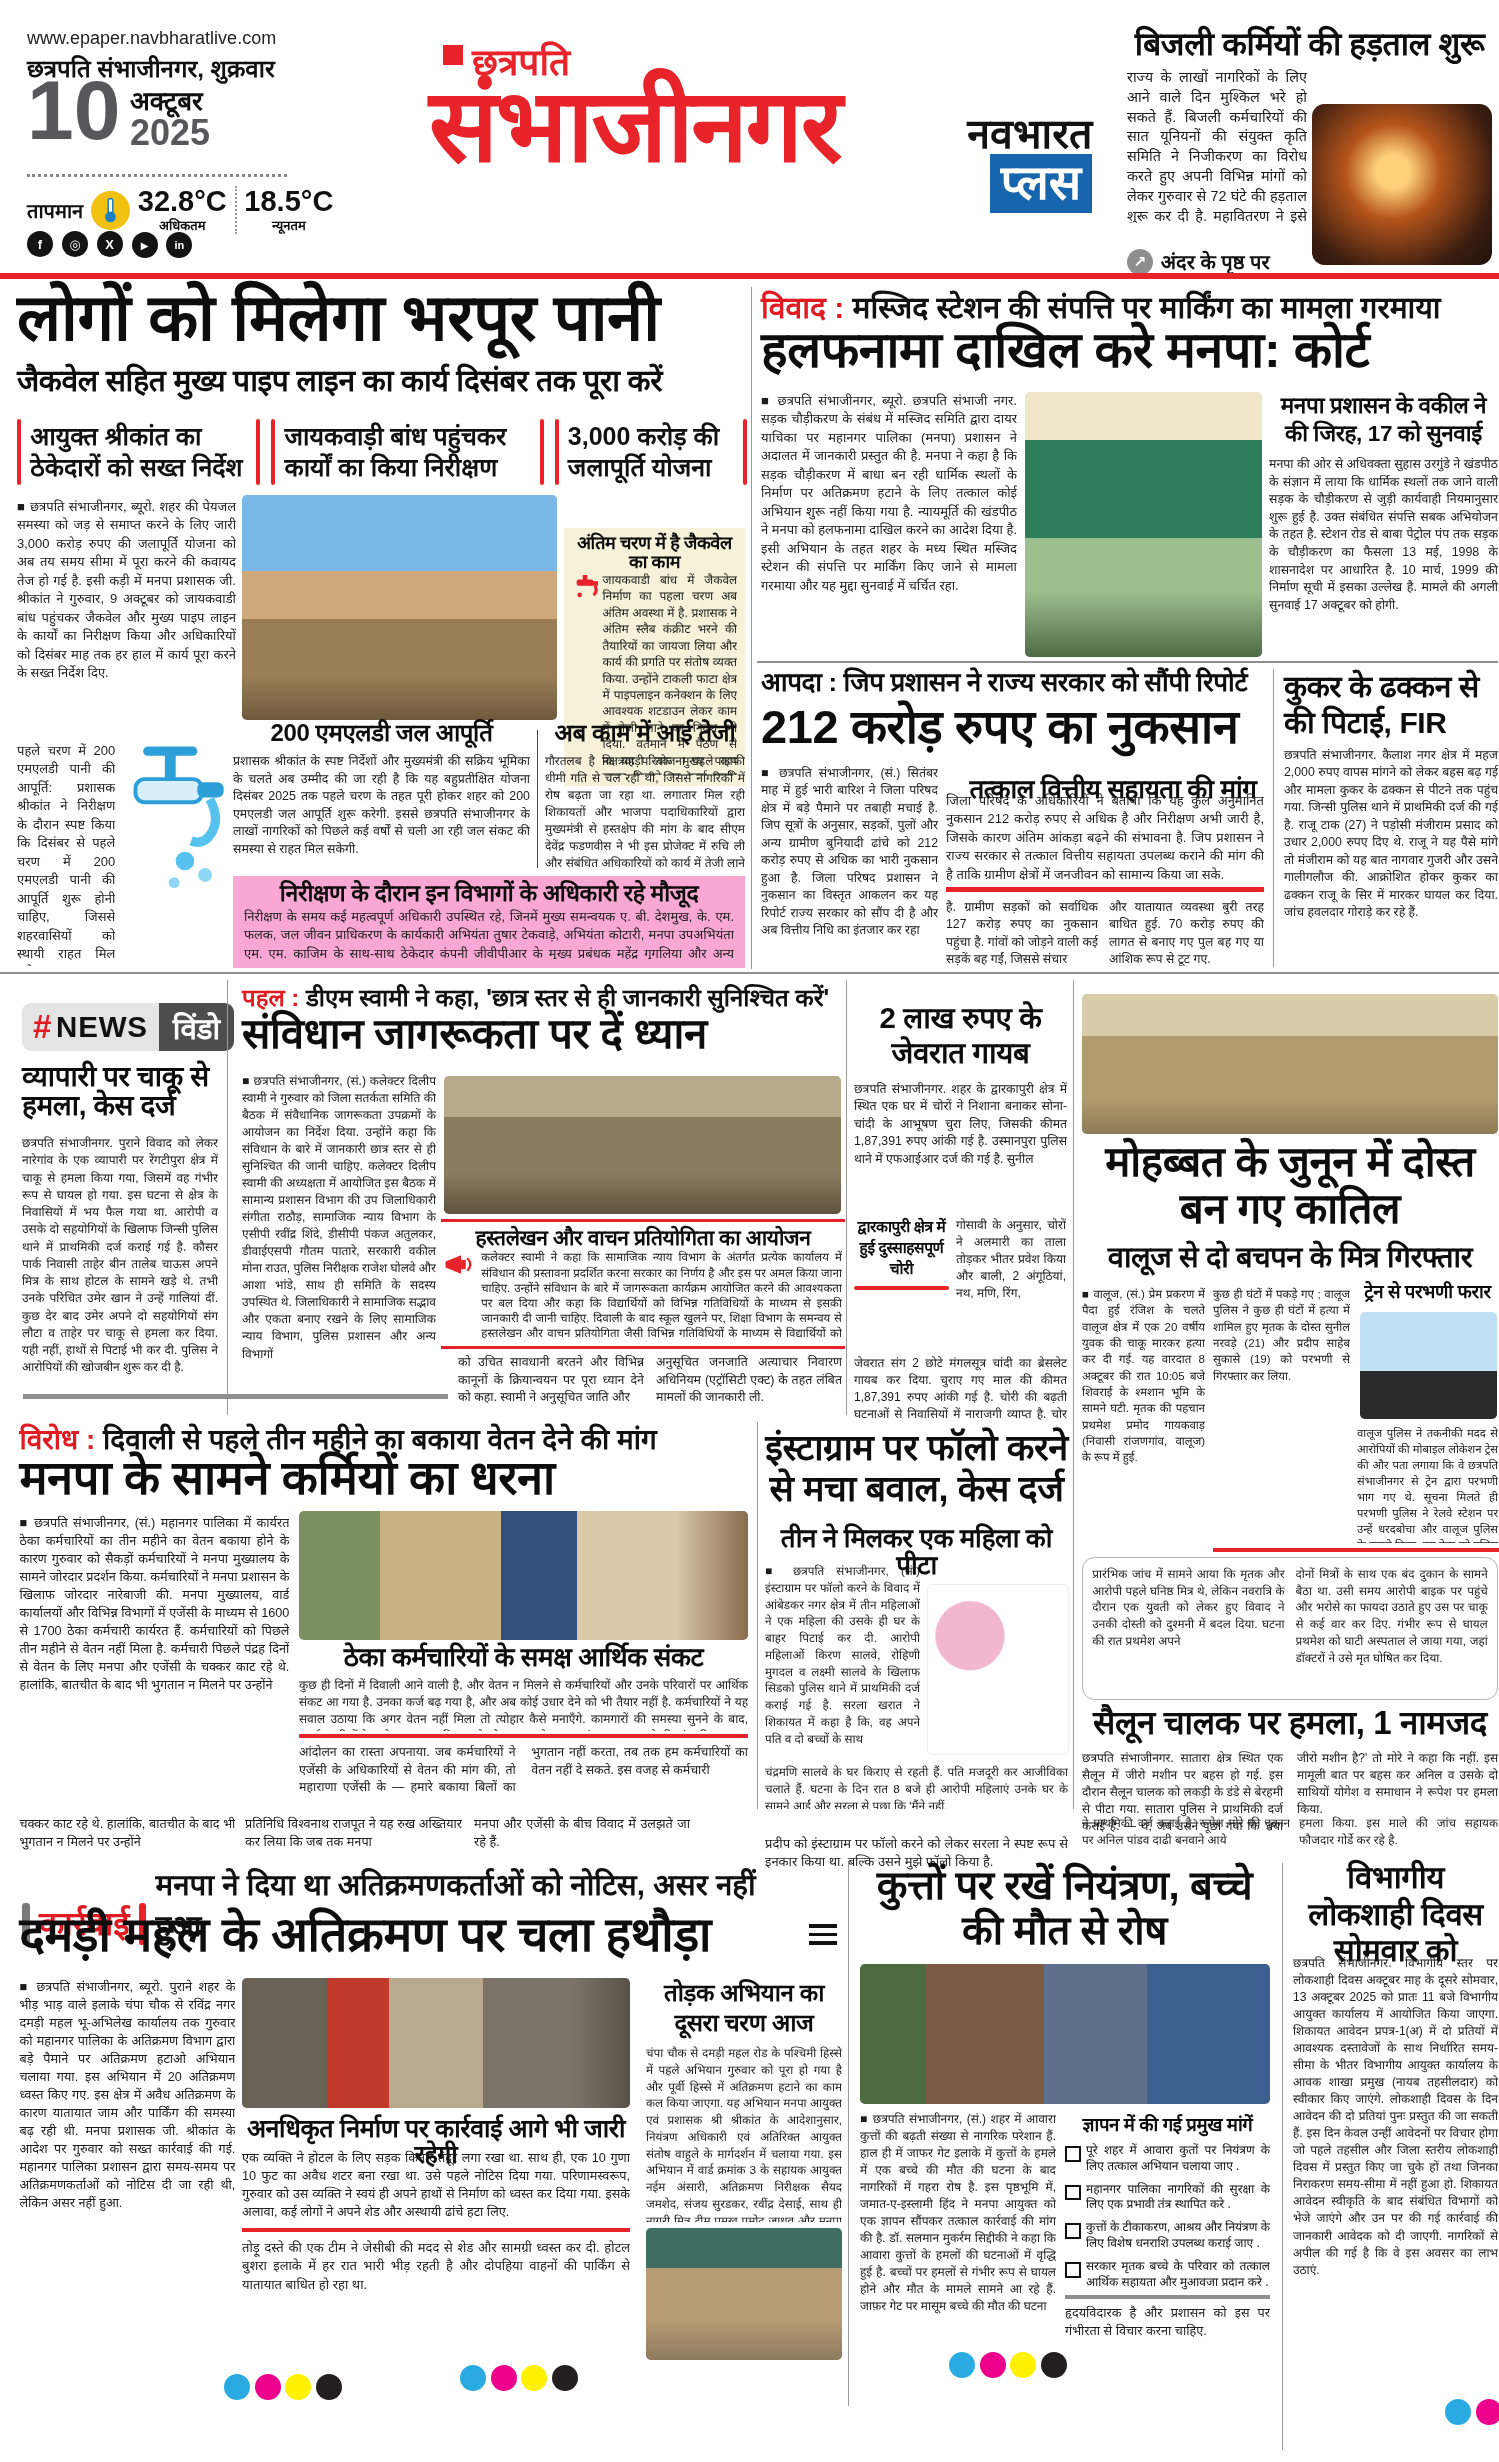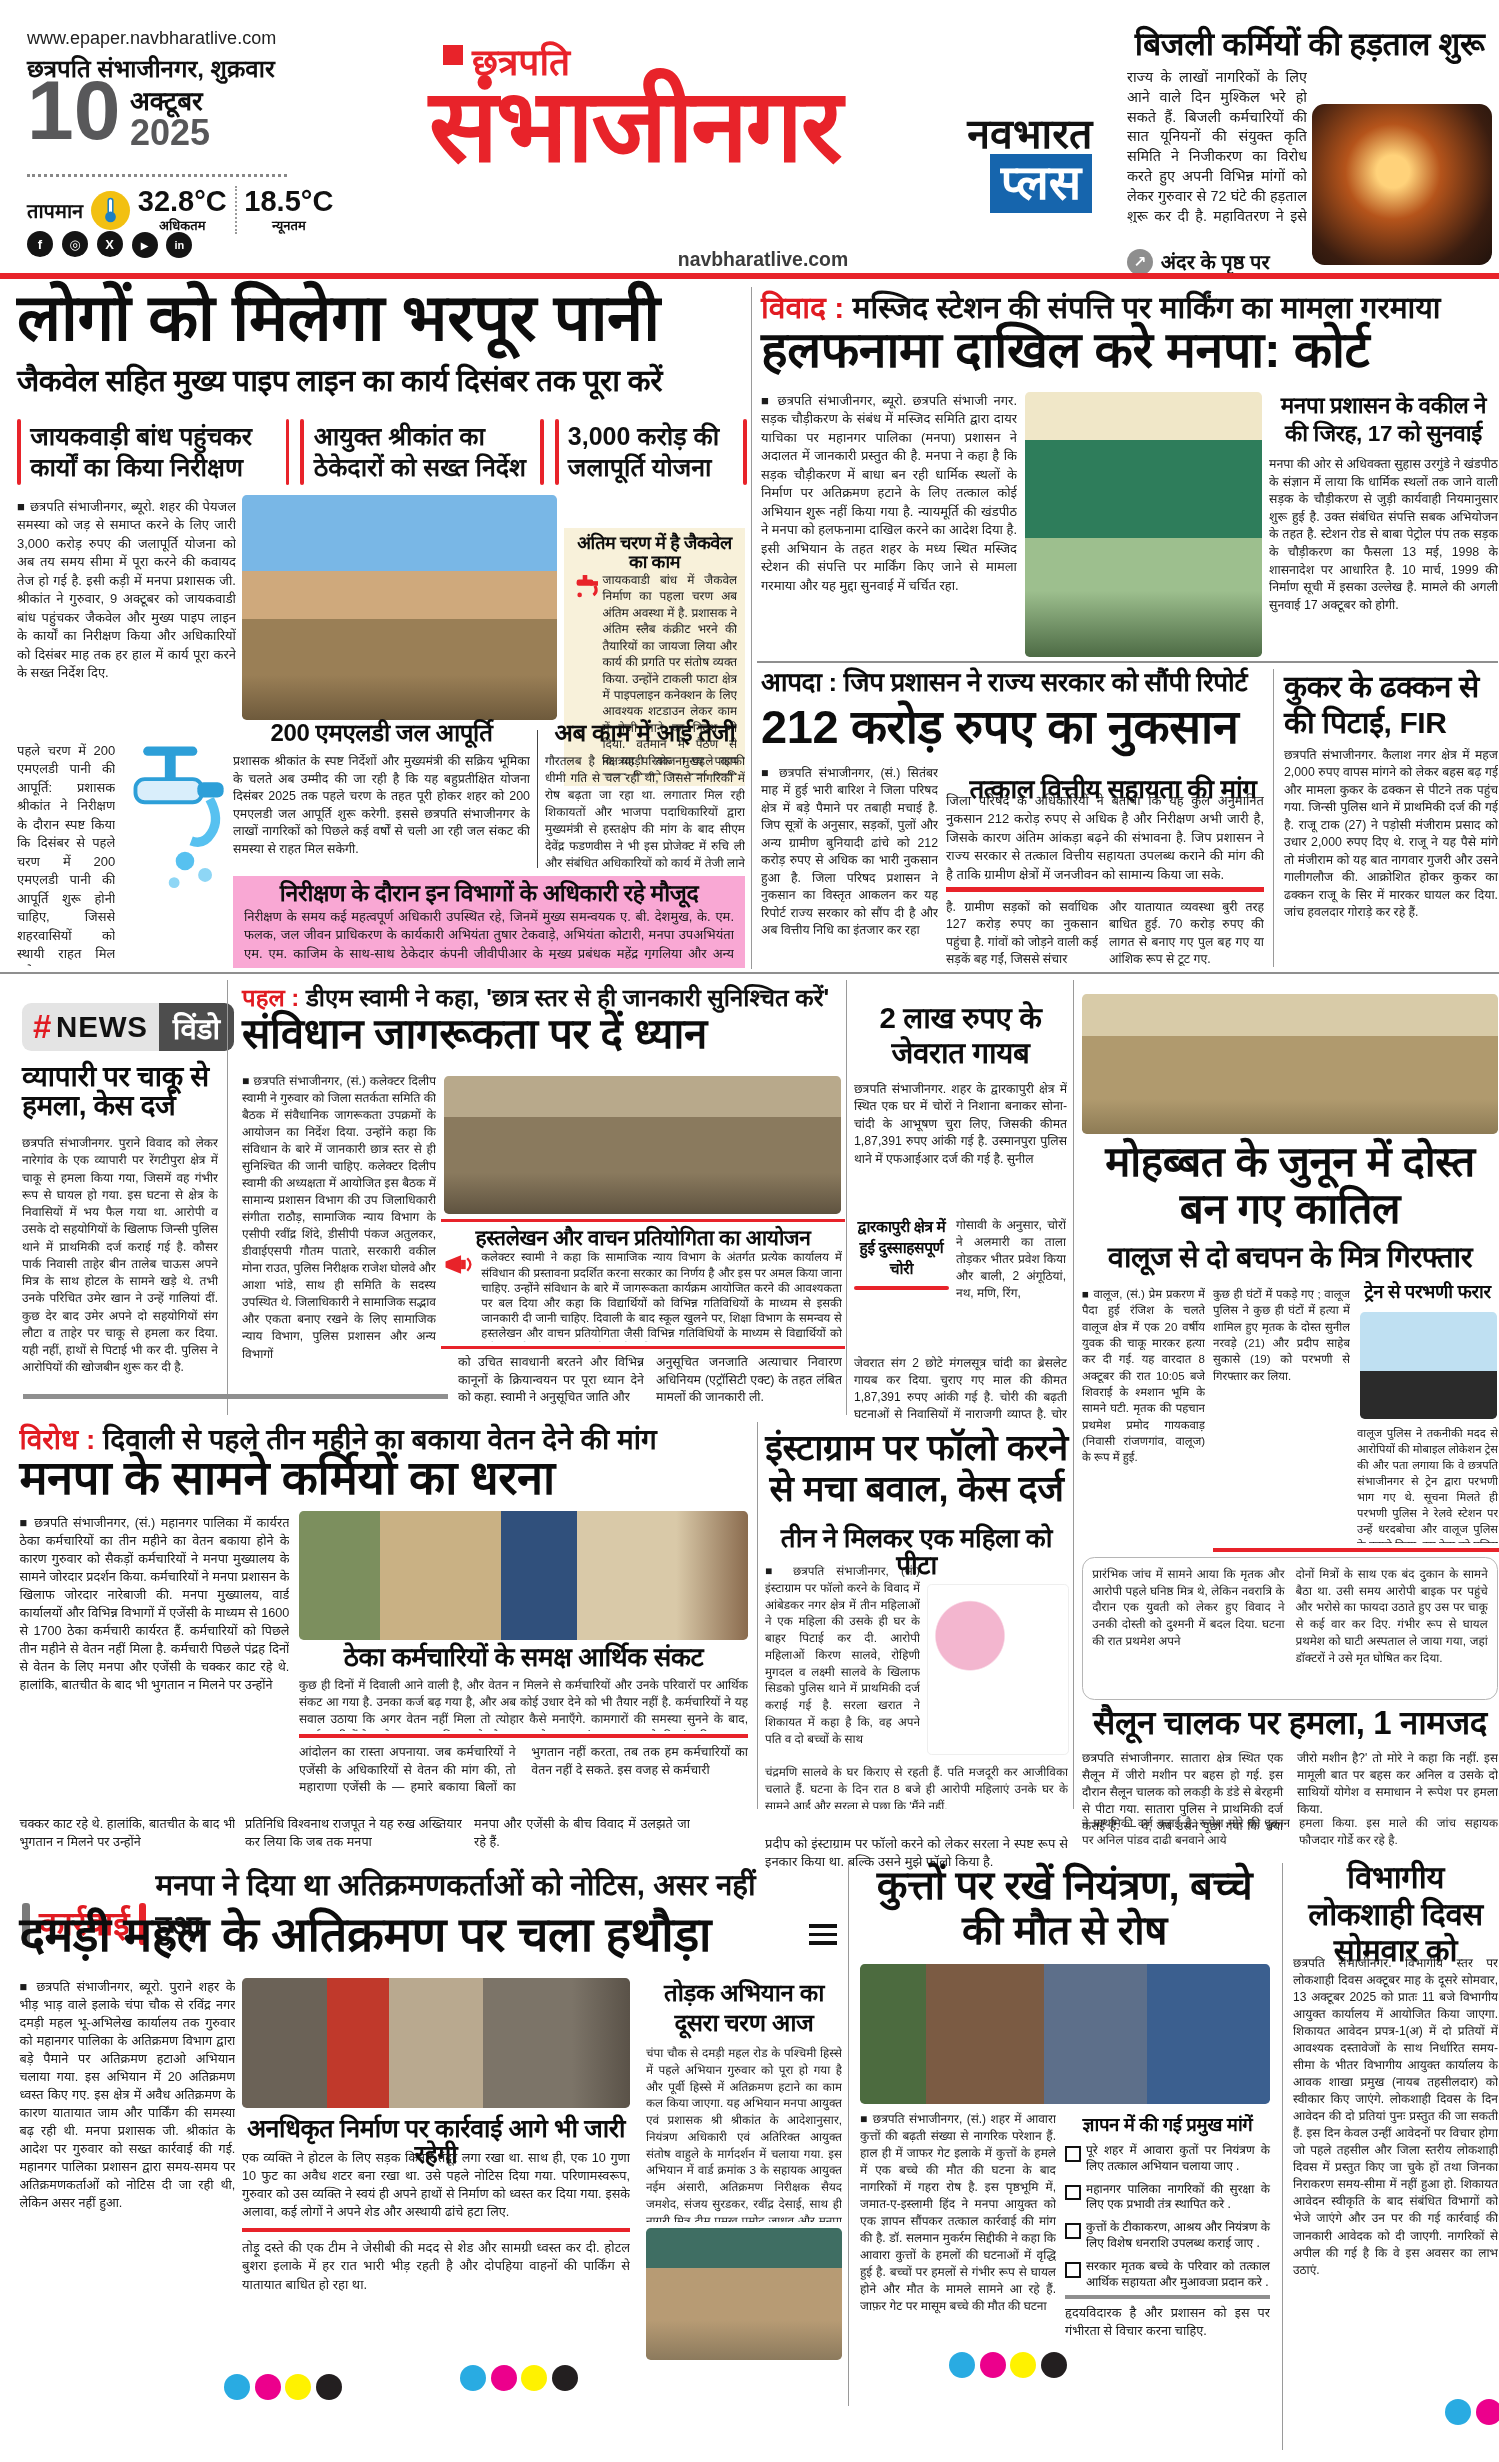--- a/index.html
+++ b/index.html
@@ -61,46 +61,45 @@
     <span class="soc" style="font-size:10px;">▶</span>
     <span class="soc" style="font-size:11px;">in</span>
   </div>
 
   <div class="abs" style="left:429px;top:33px;width:668px;height:238px;">
     <span class="abs" style="left:14px;top:12.4px;width:20px;height:20px;background:#e8232a;"></span>
     <span class="abs" style="left:43px;top:1.6px;font-size:37px;font-weight:900;color:#e8232a;">छत्रपति</span>
     <span class="abs" style="left:0;top:37px;font-size:102px;font-weight:900;color:#e8232a;letter-spacing:-2.3px;line-height:1.1;">संभाजीनगर</span>
     <span class="abs" style="right:4.7px;top:71px;font-size:41px;font-weight:900;color:#121212;">नवभारत</span>
     <span class="abs" style="right:4.7px;top:121px;font-size:48px;font-weight:900;color:#fff;background:#1665ad;padding:3.1px 11px;line-height:1.1;">प्लस</span>
-    <span class="abs ctr" style="left:0;bottom:0;width:100%;font-size:19.4px;font-weight:800;color:#3c3c3c;">navbharatlive.com</span>
   </div>
 
   <div class="abs" style="left:1127px;top:28px;width:365px;height:241px;">
     <div class="hl ctr" style="font-size:32px;">बिजली कर्मियों की हड़ताल शुरू</div>
     <div class="ph abs" style="right:0;top:76px;width:180px;height:161px;border-radius:12.4px;background:radial-gradient(circle at 45% 42%,#ffd27a 0 12%,#b5541b 35%,#3a1d10 75%,#1f120c);"></div>
     <div class="bd" style="margin-top:6.2px;width:180px;font-size:14.4px;line-height:1.38;height:155px;">राज्य के लाखों नागरिकों के लिए आने वाले दिन मुश्किल भरे हो सकते हैं. बिजली कर्मचारियों की सात यूनियनों की संयुक्त कृति समिति ने निजीकरण का विरोध करते हुए अपनी विभिन्न मांगों को लेकर गुरुवार से 72 घंटे की हड़ताल शुरू कर दी है. महावितरण ने इसे अवैध करार देते हुए तुरंत काम पर लौटने का सख्त निर्देश दिया है.</div>
     <div class="abs" style="left:0;bottom:-6.2px;display:flex;align-items:center;gap:7.8px;">
       <span style="width:26px;height:26px;border-radius:50%;background:#8e8e8e;color:#fff;display:inline-flex;align-items:center;justify-content:center;font-size:15.5px;font-weight:900;">↗</span>
       <span style="font-size:20px;font-weight:800;">अंदर के पृष्ठ पर</span>
     </div>
   </div>
 </div>
 <div class="abs rule-red" style="left:0;top:273px;width:1500px;height:6.2px;"></div>
 
 <div class="abs hl" style="left:17px;top:284px;width:730px;font-size:65px;">लोगों को मिलेगा भरपूर पानी</div>
 <div class="abs hl" style="left:17px;top:365px;width:730px;font-size:30px;">जैकवेल सहित मुख्य पाइप लाइन का कार्य दिसंबर तक पूरा करें</div>
 <div class="abs" style="left:17px;top:419px;width:730px;display:flex;gap:11px;">
   <div class="pt">
       <span class="rb"></span>
+      <span class="tx">आयुक्त श्रीकांत का ठेकेदारों को सख्त निर्देश</span>
+      <span class="rb"></span>
+    </div>
+  <div class="pt">
+      <span class="rb"></span>
       <span class="tx">जायकवाड़ी बांध पहुंचकर कार्यों का किया निरीक्षण</span>
-      <span class="rb"></span>
-    </div>
-  <div class="pt">
-      <span class="rb"></span>
-      <span class="tx">आयुक्त श्रीकांत का ठेकेदारों को सख्त निर्देश</span>
       <span class="rb"></span>
     </div>
   <div class="pt">
       <span class="rb"></span>
       <span class="tx">3,000 करोड़ की जलापूर्ति योजना</span>
       <span class="rb"></span>
     </div>
 </div>
 <div class="abs bd" style="left:17px;top:498px;width:219px;height:239px;font-size:13px;">■ छत्रपति संभाजीनगर, ब्यूरो. शहर की पेयजल समस्या को जड़ से समाप्त करने के लिए जारी 3,000 करोड़ रुपए की जलापूर्ति योजना को अब तय समय सीमा में पूरा करने की कवायद तेज हो गई है. इसी कड़ी में मनपा प्रशासक जी. श्रीकांत ने गुरुवार, 9 अक्टूबर को जायकवाडी बांध पहुंचकर जैकवेल और मुख्य पाइप लाइन के कार्यों का निरीक्षण किया और अधिकारियों को दिसंबर माह तक हर हाल में कार्य पूरा करने के सख्त निर्देश दिए.</div>
 <div class="abs" style="left:17px;top:742px;width:219px;height:224px;overflow:hidden;">

